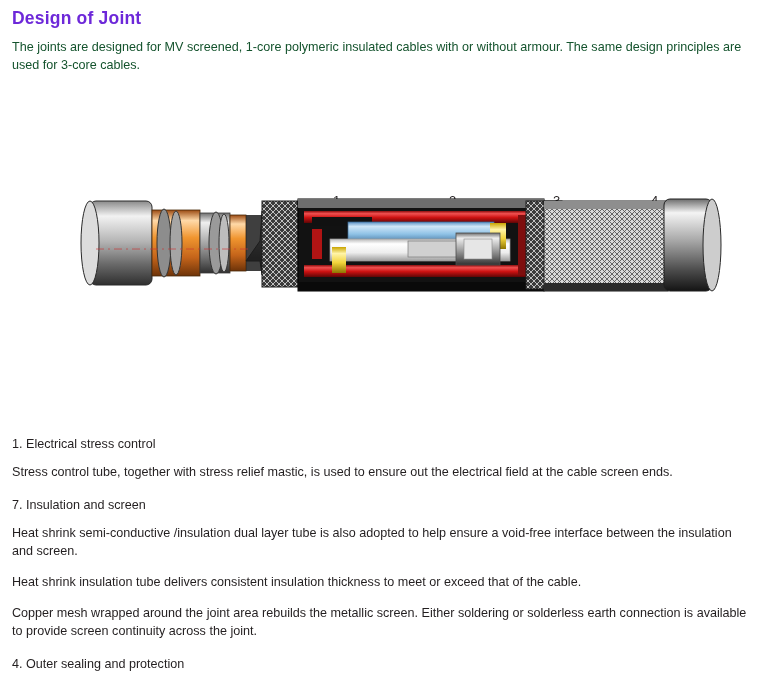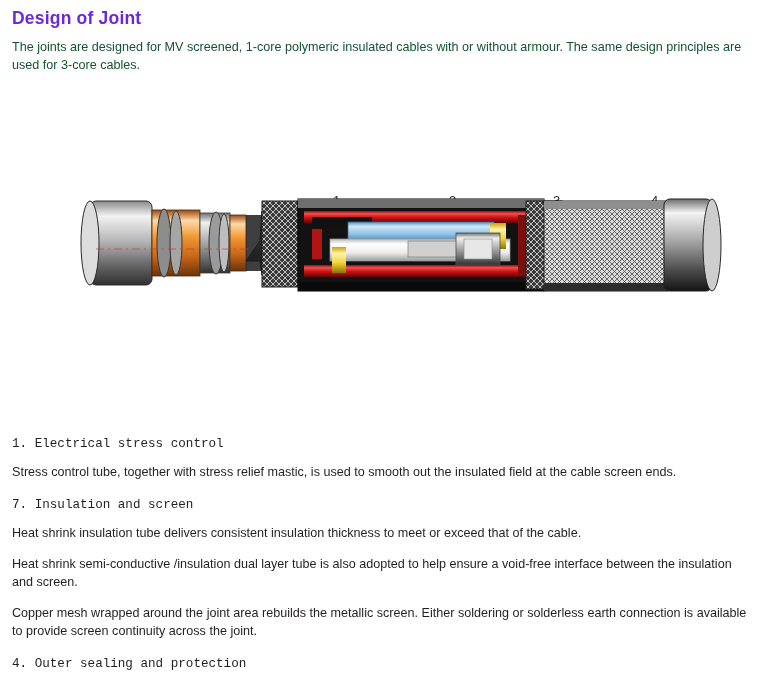--- a/index.html
+++ b/index.html
@@ -46,21 +46,20 @@
   .callout-num {
     position: absolute;
     font-size: 13px;
     color: #231f20;
   }
   
   .section-head {
     font-size: 12.6px;
     margin-top: 16px;
     color: #231f20;
-    font-family: Liberation Mono, monospace;
   }
   .para {
     font-size: 12.6px;
     line-height: 1.45;
     margin-top: 11px;
     width: 736px;
     color: #231f20;
   }
   #s1h { margin-top: 118px; }
 </style>
@@ -227,25 +226,25 @@
           <ellipse cx="700" cy="156" rx="9" ry="46" fill="#cdcdcd" stroke="#2a2a2a" stroke-width="1"></ellipse>
         </g>
 
         <line x1="84" y1="160" x2="236" y2="160" stroke="#c33" stroke-width="0.8" stroke-dasharray="8 4 2 4" opacity="0.8"></line>
       </g>
     </svg>
   </div>
 
   <div class="body-text">
     <p class="section-head" id="s1h">1. Electrical stress control</p>
-    <p class="para">Stress control tube, together with stress relief mastic, is used to smooth out the insulated field at the cable screen ends.</p>
+    <p class="para">Stress control tube, together with stress relief mastic, is used to ensure out the electrical field at the cable screen ends.</p>
 
     <p class="section-head">7. Insulation and screen</p>
+    <p class="para">Heat shrink semi-conductive /insulation dual layer tube  is also adopted  to help ensure a void-free interface between the insulation and screen.</p>
     <p class="para">Heat shrink insulation tube delivers consistent insulation thickness to meet or exceed that of the cable.</p>
-    <p class="para">Heat shrink semi-conductive /insulation dual layer tube  is also adopted  to help ensure a void-free interface between the insulation and screen.</p>
 
     <p class="para">Copper mesh wrapped around the joint area rebuilds the metallic screen. Either soldering or solderless earth connection is available to provide screen continuity across the joint.</p>
 
     <p class="section-head">4. Outer sealing and protection</p>
 
   </div>
 
 </div>
 
 </body></html>

